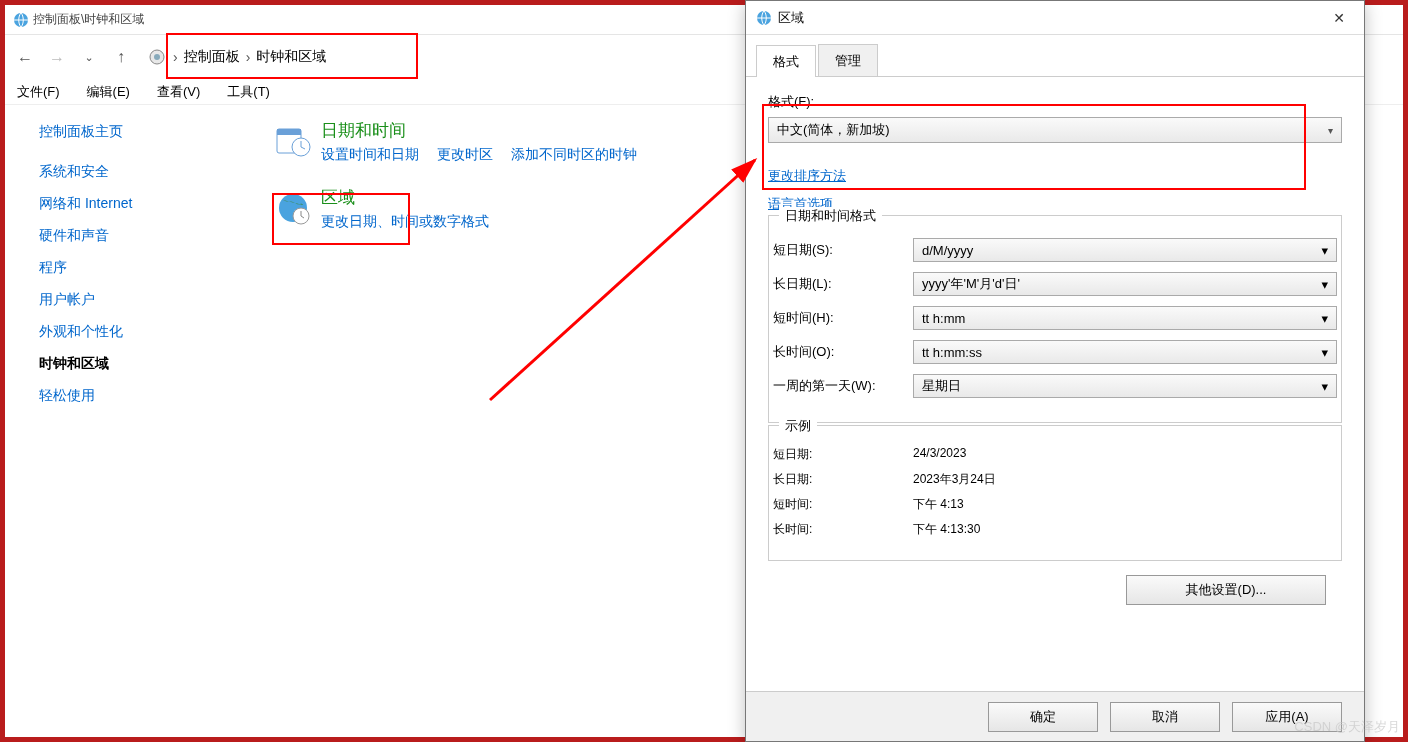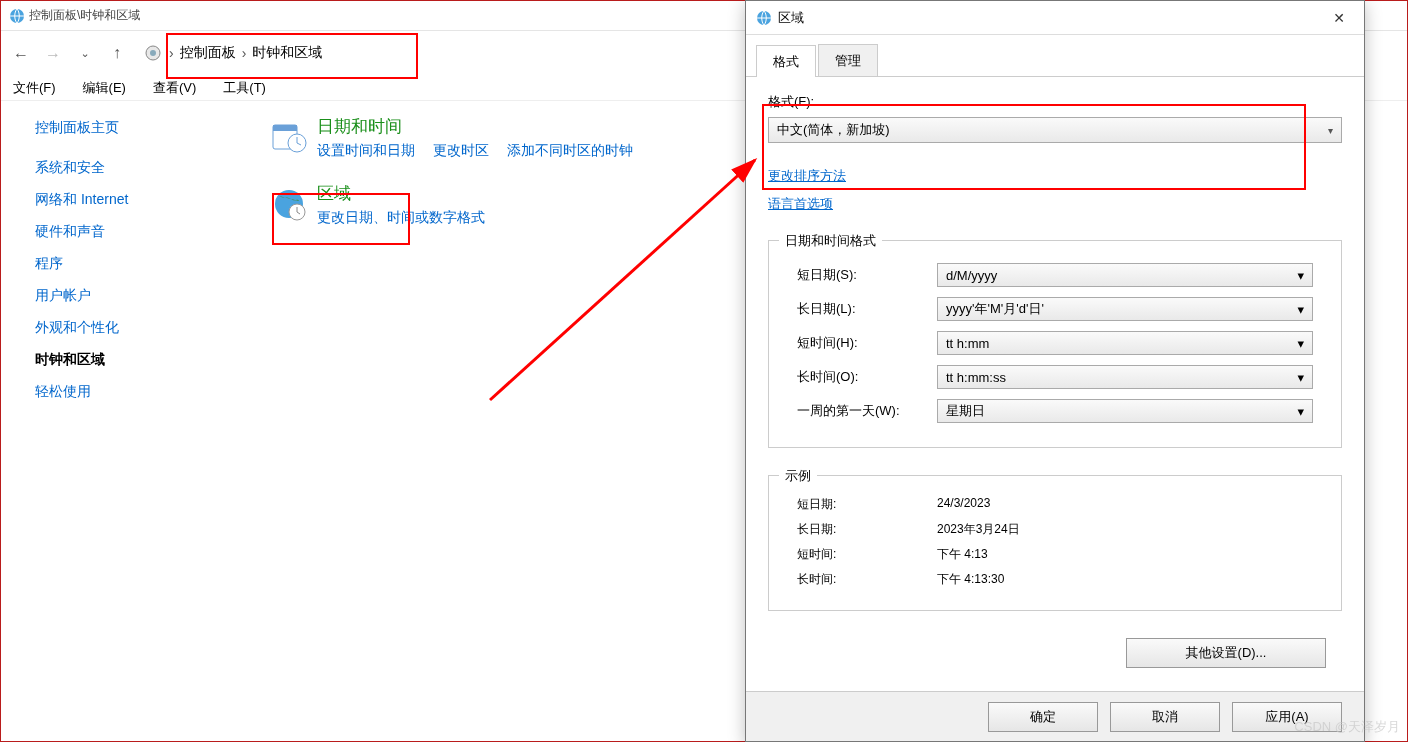--- a/index.html
+++ b/index.html
@@ -1,19 +1,19 @@
 <!DOCTYPE html>
 <html><head>
 <meta charset="utf-8">
 <style>
   * { box-sizing: border-box; font-family: "Microsoft YaHei", "Segoe UI", sans-serif; }
   body { margin: 0; background: #fff; width: 1408px; height: 742px; position: relative; overflow: hidden; font-size: 13px; color: #000; }
 
   
-  .cp-window { position: absolute; left: 0; top: 0; width: 1408px; height: 742px; background: #fff; border: 1px solid #b91c1c; }
+  .cp-window { position: absolute; left: 0; top: 0; width: 1408px; height: 742px; background: #fff; border: 5px solid #b91c1c; }
   .cp-title { height: 30px; display: flex; align-items: center; padding: 0 8px; background: #fff; border-bottom: 1px solid #e5e5e5; }
   .cp-title .title-text { font-size: 12px; color: #444; margin-left: 4px; }
   .globe-icon { width: 16px; height: 16px; }
   .globe-icon svg { width: 16px; height: 16px; }
 
   .cp-nav { height: 44px; display: flex; align-items: center; gap: 12px; padding: 0 10px; }
   .nav-btn { width: 20px; height: 20px; display: flex; align-items: center; justify-content: center; color: #555; font-size: 16px; }
   .addr-bar { flex: 1; height: 32px; display: flex; align-items: center; margin-left: 4px; }
   .addr-icon { width: 20px; height: 20px; display: flex; align-items: center; justify-content: center; margin-right: 6px; }
   .crumbs { display: flex; align-items: center; gap: 6px; font-size: 14px; }
@@ -41,21 +41,21 @@
   .tabstrip { height: 36px; display: flex; align-items: flex-end; padding: 0 10px; border-bottom: 1px solid #ccc; gap: 0; margin-top: 6px; }
   .tab { padding: 7px 16px 6px; font-size: 13px; border: 1px solid #ccc; border-bottom: none; background: #f0f0f0; margin-right: 2px; }
   .tab.active { background: #fff; position: relative; top: 1px; }
 
   .dlg-body { padding: 16px 22px 0 22px; }
   .lbl { font-size: 13px; margin-bottom: 6px; }
   .combo { width: 100%; height: 26px; background: linear-gradient(#fafafa,#e9e9e9); border: 1px solid #aaa; display: flex; align-items: center; padding: 0 8px; justify-content: space-between; font-size: 13px; }
   .combo .caret { color: #555; font-size: 10px; }
   .link { color: #0066cc; text-decoration: underline; font-size: 13px; cursor: pointer; }
 
-  .group { border: 1px solid #ccc; margin: 27px 0; padding: 12px 28px 14px; position: relative; }
+  .group { border: 1px solid #ccc; margin: 2px 0; padding: 12px 4px 14px; position: relative; }
   .group-title { position: absolute; top: -9px; left: 10px; background: #fff; padding: 0 6px; font-size: 13px; }
 
   .field-row { display: flex; align-items: center; margin: 10px 0; }
   .field-row .flabel { width: 140px; font-size: 13px; }
   .field-row .fcombo { flex: 1; height: 24px; background: linear-gradient(#fafafa,#e9e9e9); border: 1px solid #aaa; display: flex; align-items: center; padding: 0 8px; justify-content: space-between; font-size: 13px; }
 
   .ex-row { display: flex; margin: 8px 0; font-size: 12px; }
   .ex-row .exlabel { width: 140px; }
 
   .other-btn-row { display: flex; justify-content: flex-end; margin: 14px 16px 0; }

